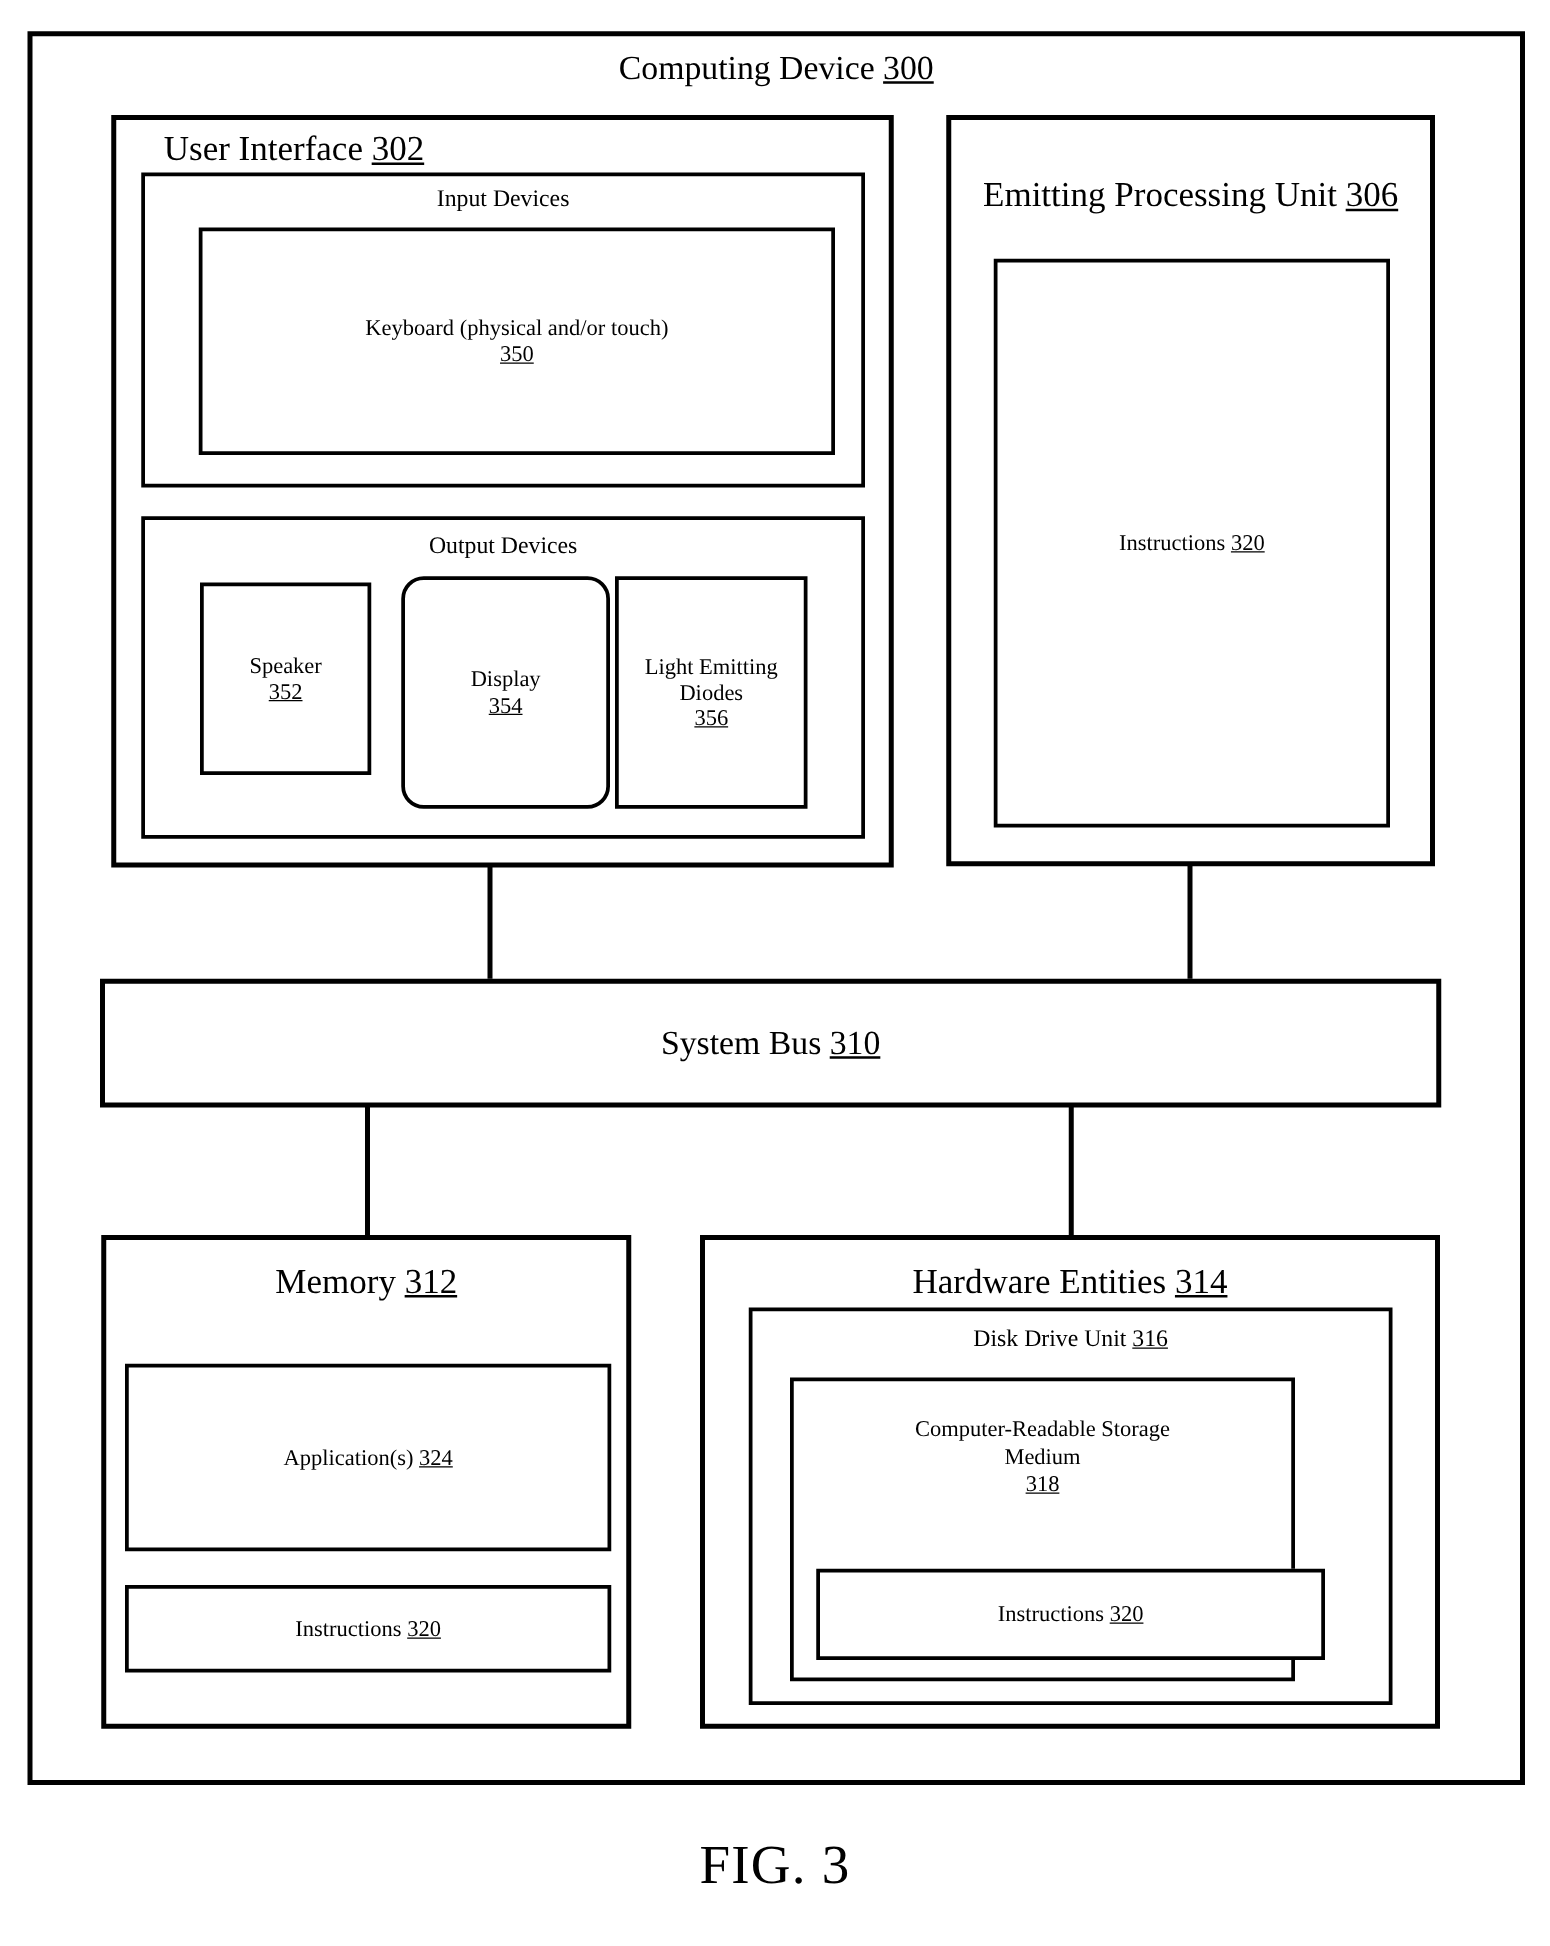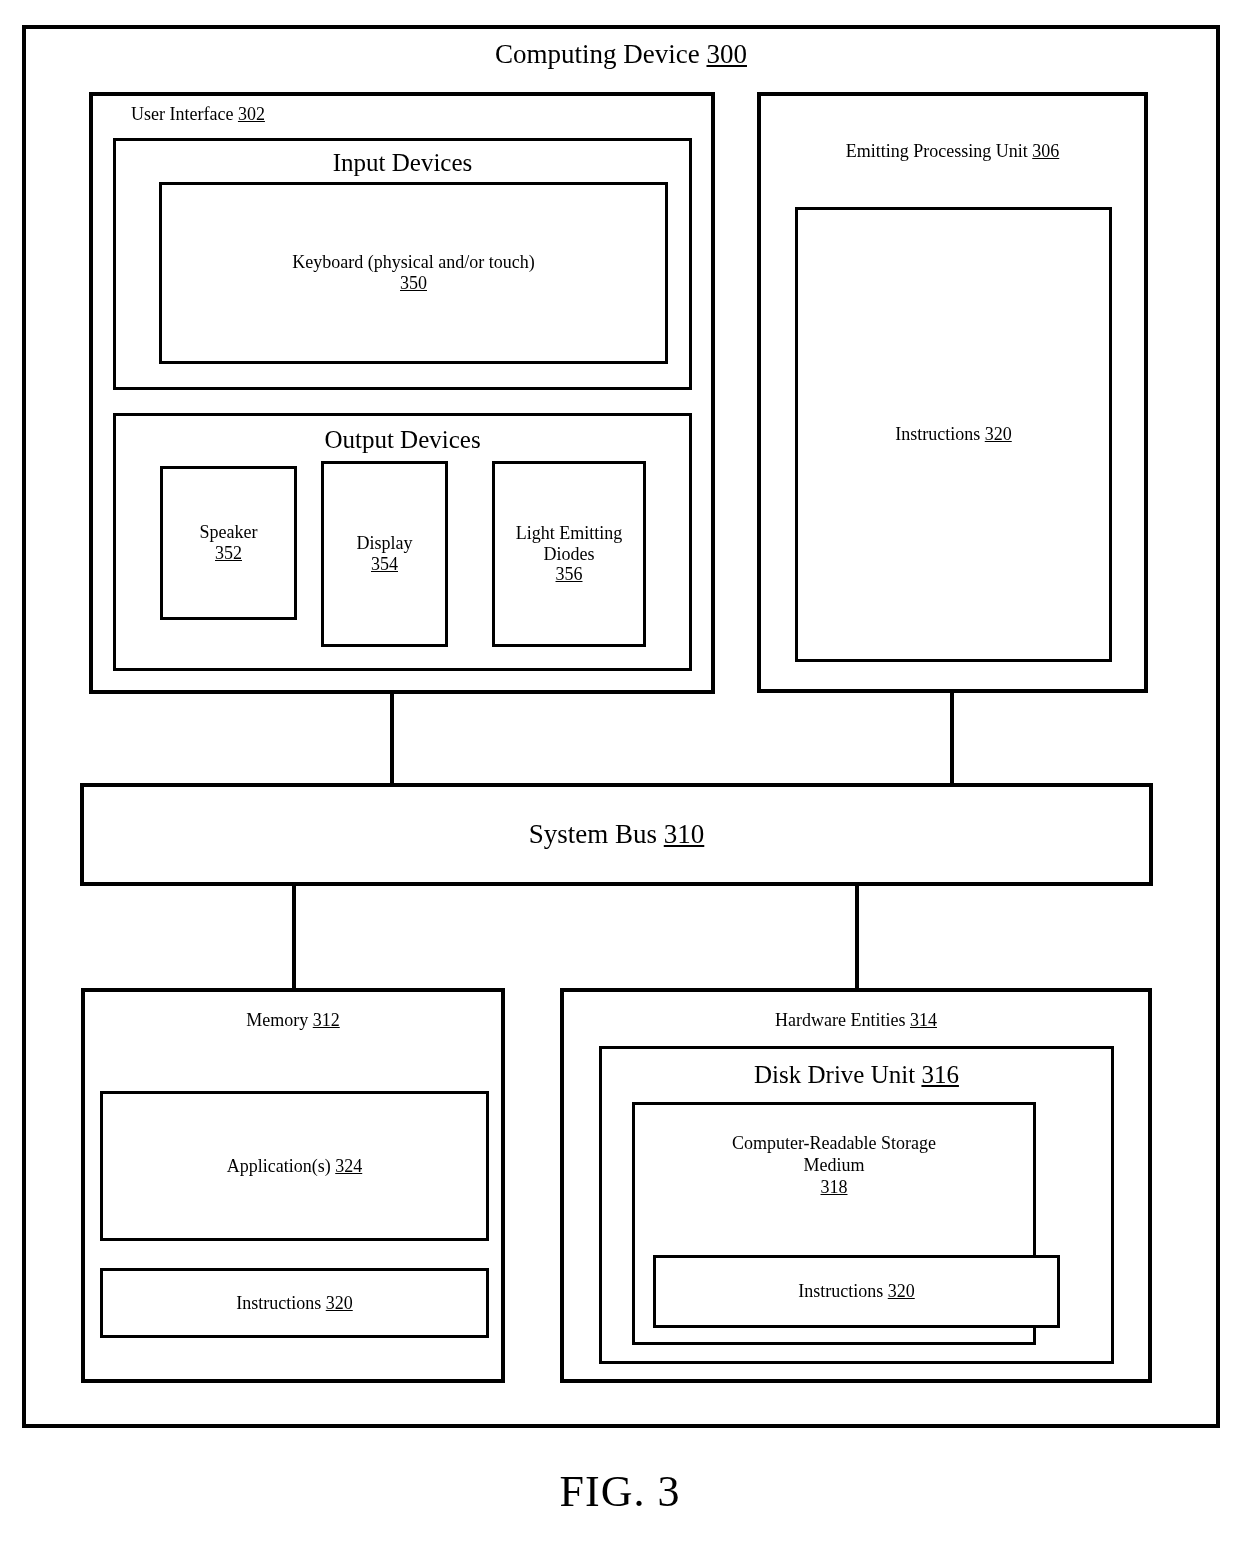--- a/index.html
+++ b/index.html
@@ -68,22 +68,22 @@
     position: absolute;
     left: 0;
     right: 0;
     text-align: center;
     font-size: 44px;
     letter-spacing: 1px;
   }
 
   
   .fs-outer   { font-size: 27px; }
-  .fs-sect    { font-size: 18px; }
-  .fs-sub     { font-size: 25px; }
+  .fs-sect    { font-size: 28px; }
+  .fs-sub     { font-size: 19px; }
   .fs-leaf    { font-size: 18px; }
   .fs-bus     { font-size: 27px; }
 </style>
 </head>
 <body>
 
 <div class="bx heavy" style="left:22px; top:25px; width:1198px; height:1403px;">
 
   <div class="title fs-outer" style="top:10px;">
     <span>Computing Device</span>
@@ -118,21 +118,21 @@
   </div>
 </div>
 
 <div class="bx thin" style="left:160px; top:466px; width:137px; height:154px;">
   <div class="ctr fs-leaf">
     <span>Speaker</span>
     <span class="num">352</span>
   </div>
 </div>
 
-<div class="bx thin" style="left:321px; top:461px; width:127px; height:186px;">
+<div class="bx thin" style="left:321px; top:461px; width:167px; height:186px;border-radius:18px;">
   <div class="ctr fs-leaf">
     <span>Display</span>
     <span class="num">354</span>
   </div>
 </div>
 
 <div class="bx thin" style="left:492px; top:461px; width:154px; height:186px;">
   <div class="ctr fs-leaf" style="line-height:1.14;">
     <span>Light Emitting Diodes</span>
     <span class="num">356</span>

